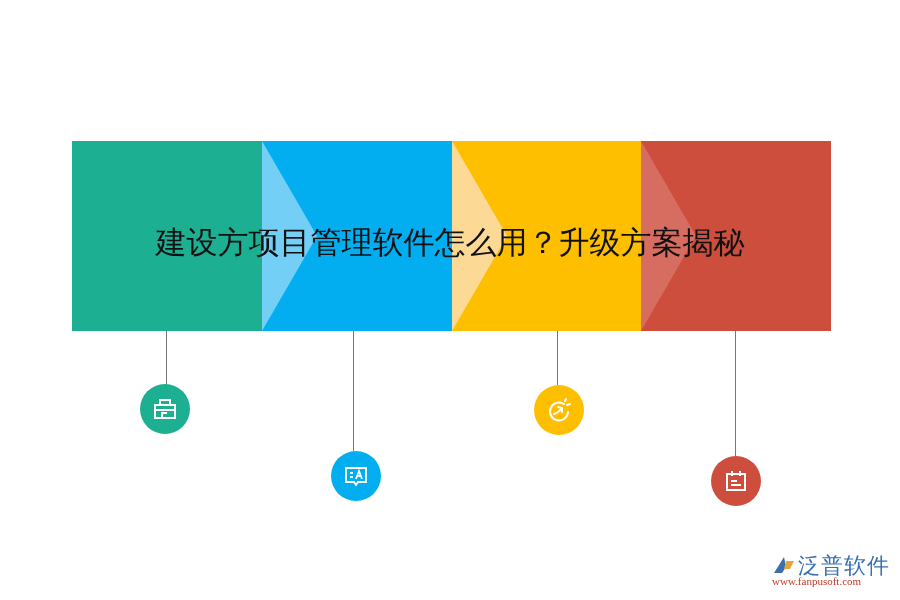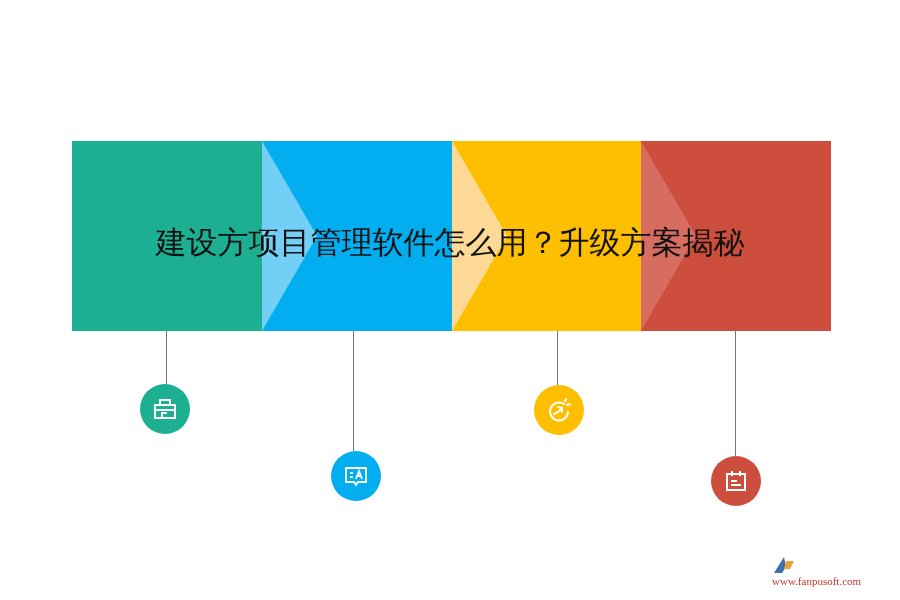--- a/index.html
+++ b/index.html
@@ -70,14 +70,15 @@
     <line x1="10" y1="15" x2="16" y2="15"></line>
     <line x1="10" y1="19" x2="20" y2="19"></line>
   </svg>
 </div>
 
 <div class="logo">
   <svg class="logo-mark" viewBox="0 0 24 20">
     <path d="M12 2 L2 18 L10 18 L14 12 Z" fill="#3a6fb0"></path>
     <path d="M14 6 L22 6 L18 14 L12 14 Z" fill="#e8a33d"></path>
   </svg>
+  <span class="logo-name">泛普软件</span>
   <span class="logo-url">www.fanpusoft.com</span>
 </div>
 
 </body></html>

